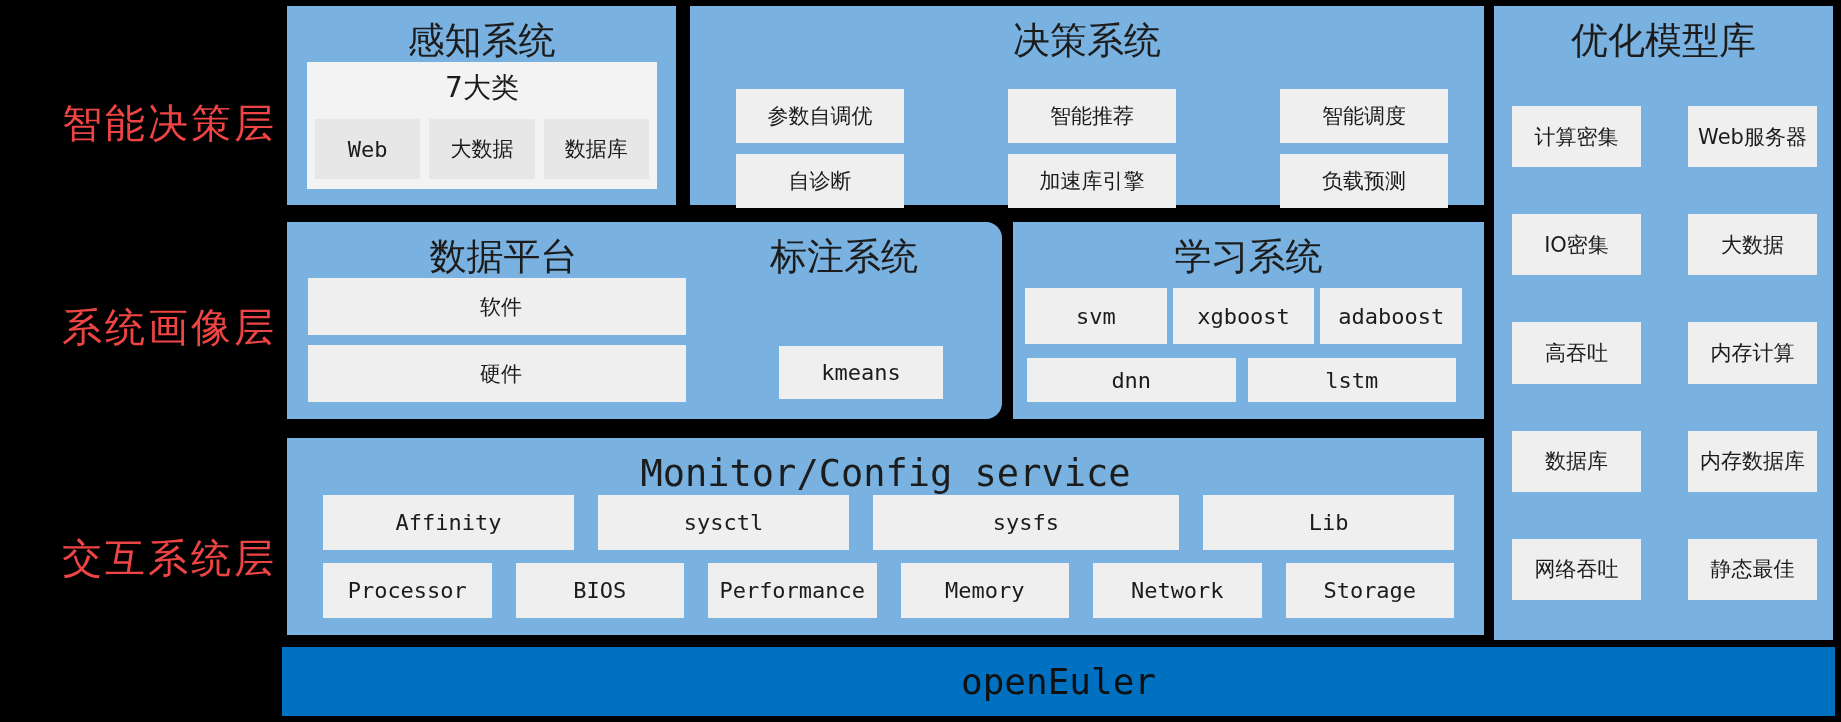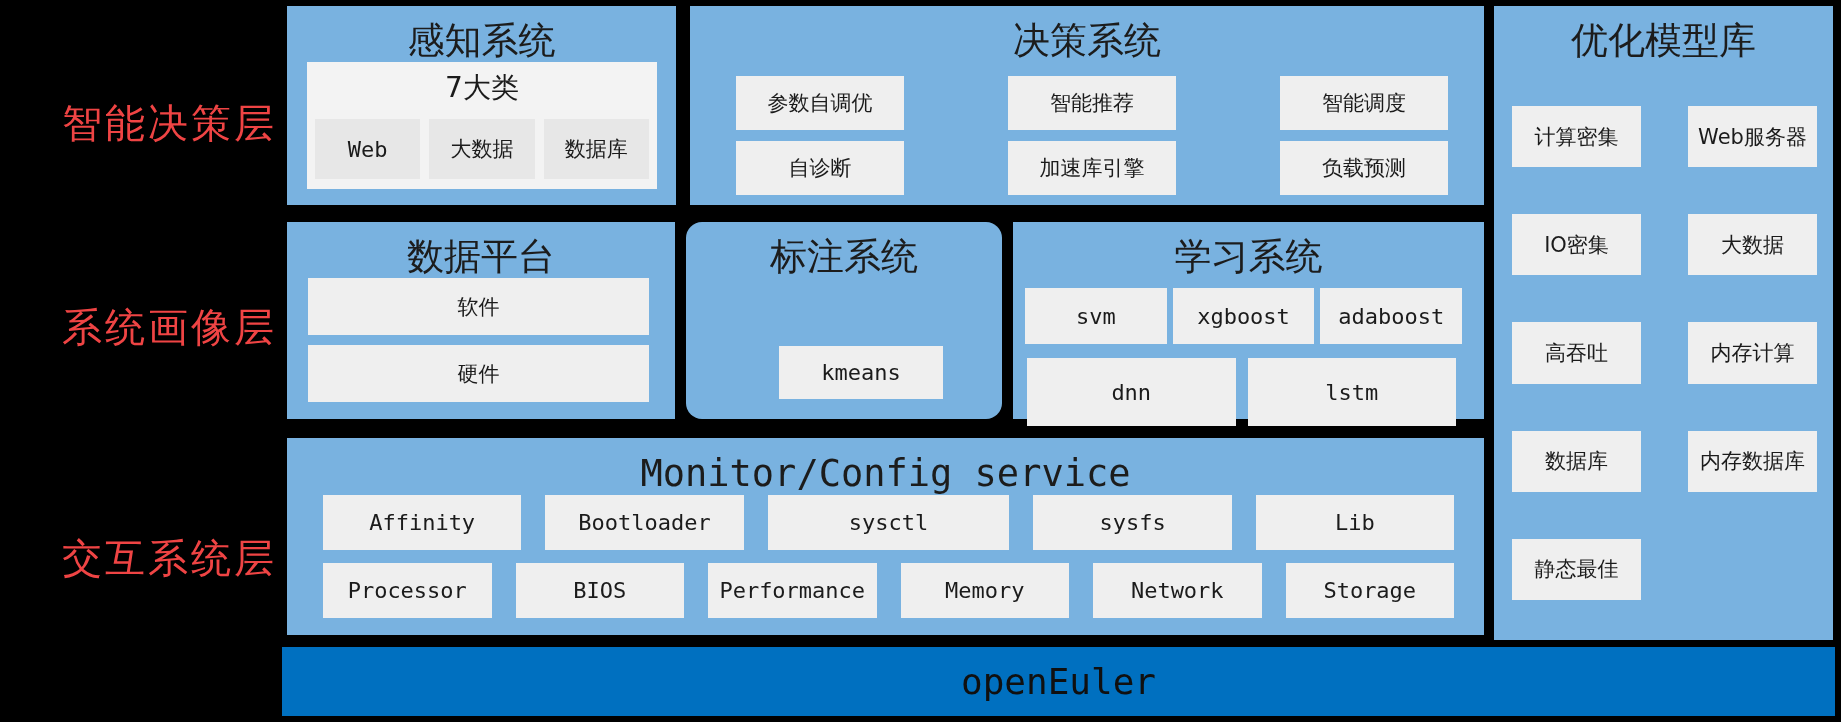--- a/index.html
+++ b/index.html
@@ -21,62 +21,62 @@
   .panel-title{
     position:absolute;left:0;right:0;top:10px;height:50px;
     display:flex;align-items:center;justify-content:center;
     font-size:37px;color:#1c1c1c;white-space:nowrap;
   }
   .panel-title.mono{font-family:"DejaVu Sans Mono","Liberation Mono",monospace;font-size:37px;}
 
   #sec-perception{left:287px;top:6px;width:389px;height:199px;}
   #sec-decision{left:690px;top:6px;width:794px;height:199px;}
   #sec-model-library{left:1494px;top:6px;width:339px;height:634px;}
-  #sec-data-platform{left:287px;top:222px;width:388px;height:197px;}
+  #sec-data-platform{left:287px;top:222px;width:388px;height:197px;padding-left:45px;}
   #sec-annotation{left:686px;top:222px;width:316px;height:197px;border-radius:16px;}
   #sec-learning{left:1013px;top:222px;width:471px;height:197px;}
   #sec-monitor{left:287px;top:438px;width:1197px;height:197px;}
 
   
   .chip{
     background:#efefef;display:flex;align-items:center;justify-content:center;
     font-size:21px;color:#1b1b1b;white-space:nowrap;
   }
   .chip.mono{font-family:"DejaVu Sans Mono","Liberation Mono",monospace;font-size:22px;}
 
   
   .seven-panel{position:absolute;left:20px;top:56px;right:19px;bottom:16px;background:#f3f3f3;}
   .seven-label{height:52px;display:flex;align-items:center;justify-content:center;font-size:28px;}
   .seven-chips{position:absolute;left:8px;right:8px;bottom:10px;height:60px;display:flex;gap:9px;}
   .seven-chips .chip{flex:1;background:#e7e7e7;}
 
   
   .decision-grid{
-    position:absolute;left:14px;top:70px;display:grid;
+    position:absolute;left:14px;top:83px;display:grid;
     grid-template-columns:168px 168px 168px;column-gap:104px;row-gap:11px;grid-auto-rows:54px;padding-left:32px;
   }
 
   
   .model-grid{
     position:absolute;left:18px;right:16px;top:100px;bottom:40px;display:grid;
     grid-template-columns:1fr 1fr;column-gap:19px;row-gap:38px;grid-auto-rows:1fr;gap:47px;
   }
 
   
   .stack{position:absolute;left:21px;right:26px;top:56px;display:flex;flex-direction:column;gap:10px;}
   .stack .chip{height:57px;}
 
   
   .kmeans-holder{position:absolute;left:77px;top:124px;width:164px;height:53px;display:flex;padding-left:16px;}
   .kmeans-holder .chip{flex:1;}
 
   
   .learn-row1{position:absolute;left:12px;right:22px;top:66px;height:56px;display:flex;gap:6px;}
   .learn-row1 .chip{flex:1;}
-  .learn-row2{position:absolute;left:14px;right:28px;top:136px;height:68px;display:flex;gap:12px;}
+  .learn-row2{position:absolute;left:14px;right:28px;top:136px;height:44px;display:flex;gap:12px;}
   .learn-row2 .chip{flex:1;}
 
   
   .mon-row{position:absolute;left:36px;right:30px;height:55px;display:flex;gap:24px;}
   .mon-row .chip{flex:1;}
   .mon-row1{top:57px;}
   .mon-row1 .chip:nth-child(3){flex:1.22;}
   .mon-row2{top:125px;}
 
   
@@ -123,20 +123,21 @@
     <div class="panel-title">优化模型库</div>
     <div class="model-grid">
         <div class="chip">计算密集</div>
         <div class="chip">Web服务器</div>
         <div class="chip">IO密集</div>
         <div class="chip">大数据</div>
         <div class="chip">高吞吐</div>
         <div class="chip">内存计算</div>
         <div class="chip">数据库</div>
         <div class="chip">内存数据库</div>
+        <div class="chip">网络吞吐</div>
         <div class="chip">静态最佳</div>
       </div>
   </div>
 
   <div class="panel" id="sec-data-platform">
     <div class="panel-title">数据平台</div>
     <div class="stack">
         <div class="chip">软件</div>
         <div class="chip">硬件</div>
       </div>
@@ -159,21 +160,20 @@
     <div class="learn-row2">
         <div class="chip mono">dnn</div>
         <div class="chip mono">lstm</div>
       </div>
   </div>
 
   <div class="panel" id="sec-monitor">
     <div class="panel-title mono">Monitor/Config service</div>
     <div class="mon-row mon-row1">
         <div class="chip mono">Affinity</div>
-        <div class="chip mono">Bootloader</div>
         <div class="chip mono">sysctl</div>
         <div class="chip mono">sysfs</div>
         <div class="chip mono">Lib</div>
       </div>
     <div class="mon-row mon-row2">
         <div class="chip mono">Processor</div>
         <div class="chip mono">BIOS</div>
         <div class="chip mono">Performance</div>
         <div class="chip mono">Memory</div>
         <div class="chip mono">Network</div>

